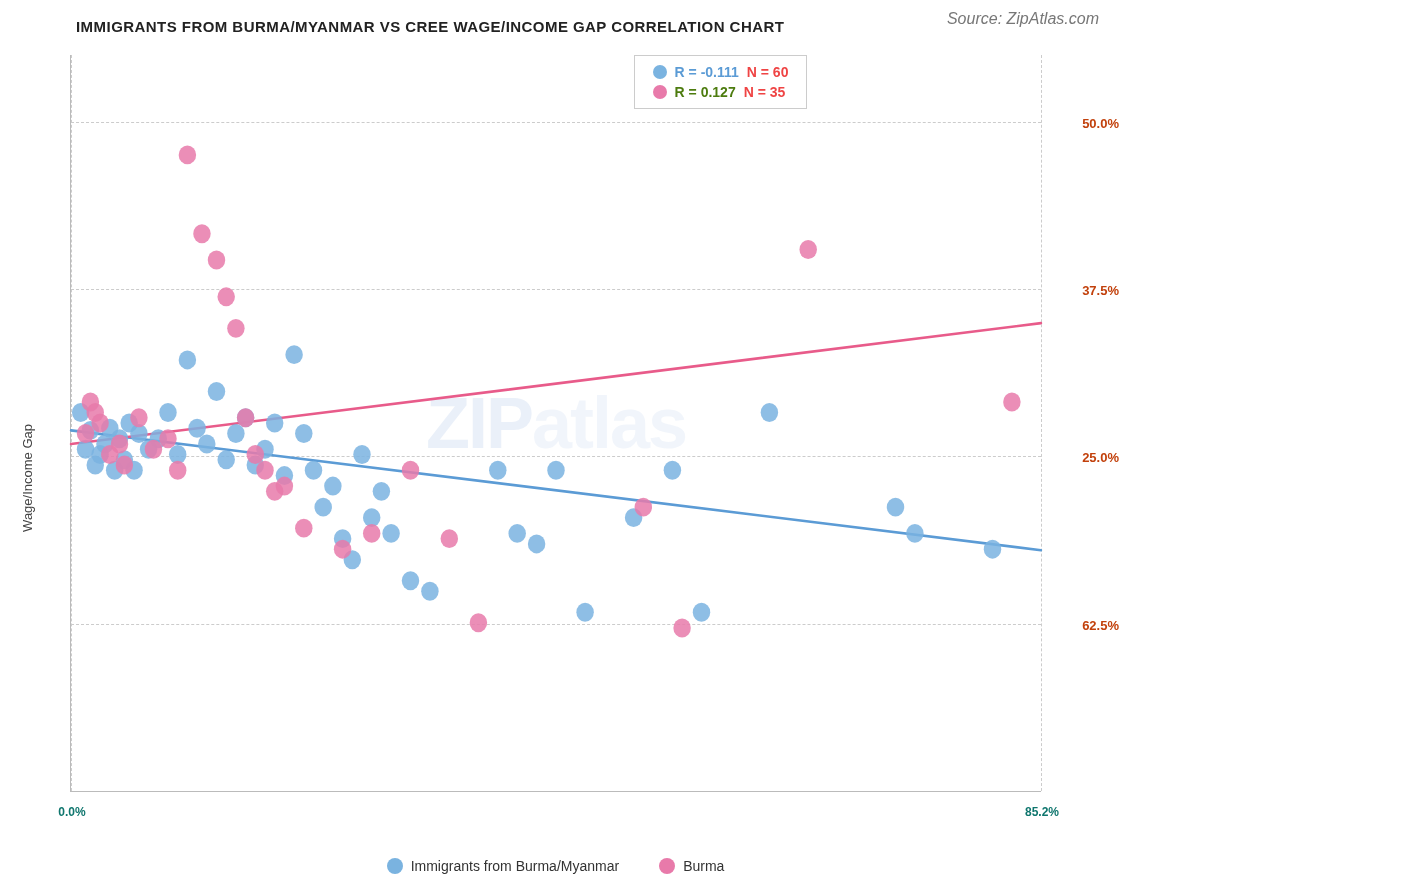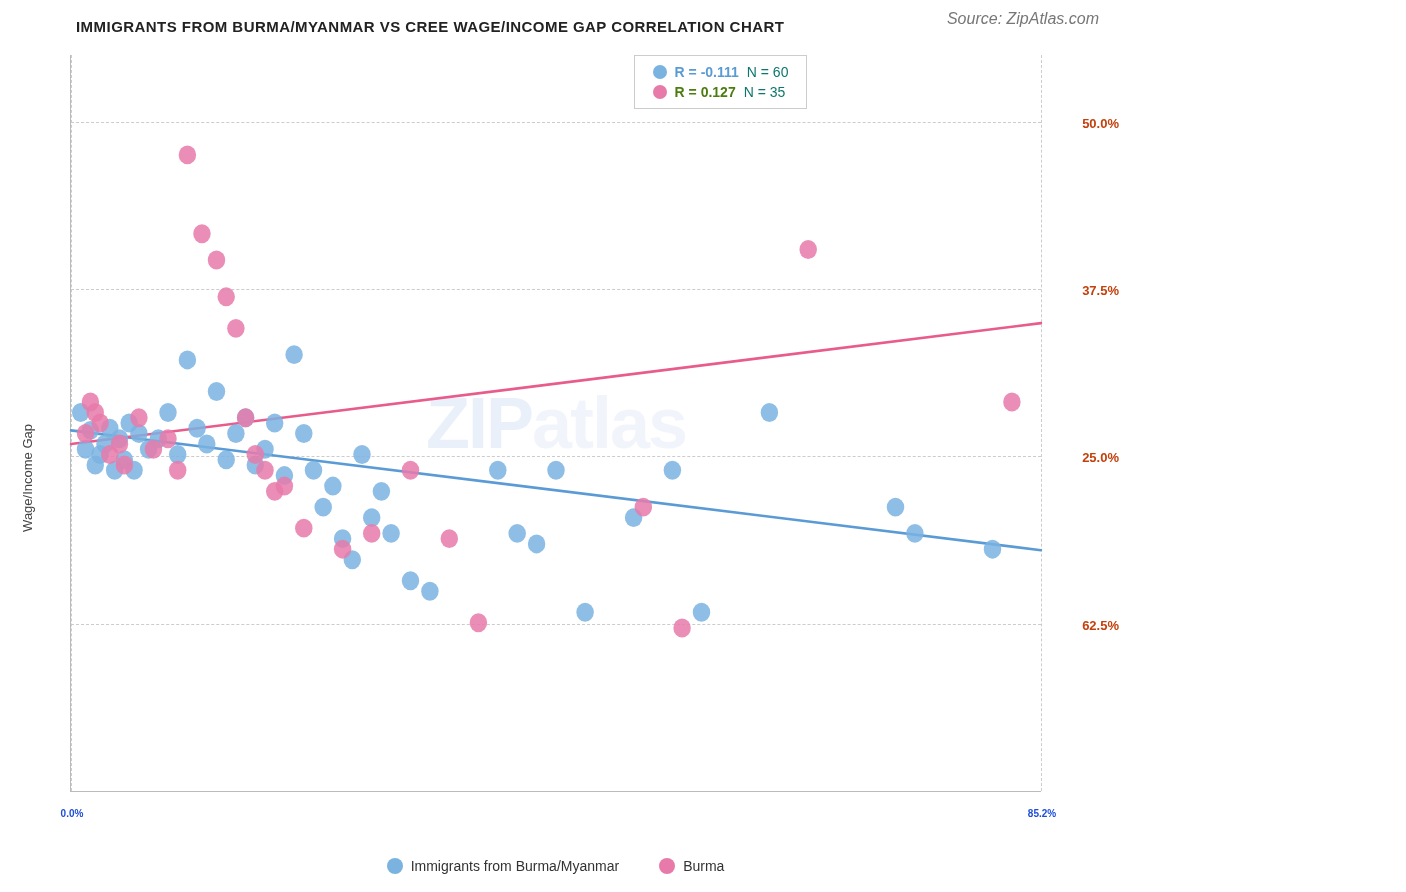--- a/index.html
+++ b/index.html
@@ -76,22 +76,22 @@
       right: -78px;
       font-size: 13px;
       color: #c2410c;
       font-weight: bold;
       transform: translateY(-50%);
     }
     
     .x-tick {
       position: absolute;
       bottom: -28px;
-      font-size: 10px;
-      color: #1d4ed8;
+      font-size: 12px;
+      color: #0f766e;
       font-weight: bold;
       transform: translateX(-50%);
     }
     
     .watermark {
       position: absolute;
       top: 50%;
       left: 50%;
       transform: translate(-50%, -50%);
       font-size: 72px;
@@ -136,22 +136,22 @@
       border-radius: 50%;
       display: inline-block;
       flex-shrink: 0;
     }
     .legend-r {
       font-weight: bold;
     }
     .legend-r.blue { color: #5b9bd5; }
     .legend-r.pink { color: #4d7c0f; }
     .legend-n {
-      font-weight: normal;
-      color: #0f766e;
+      font-weight: bold;
+      color: #ef4444;
     }
     
     .bottom-legend {
       position: absolute;
       bottom: 18px;
       left: 70px;
       right: 80px;
       display: flex;
       justify-content: center;
       align-items: center;

